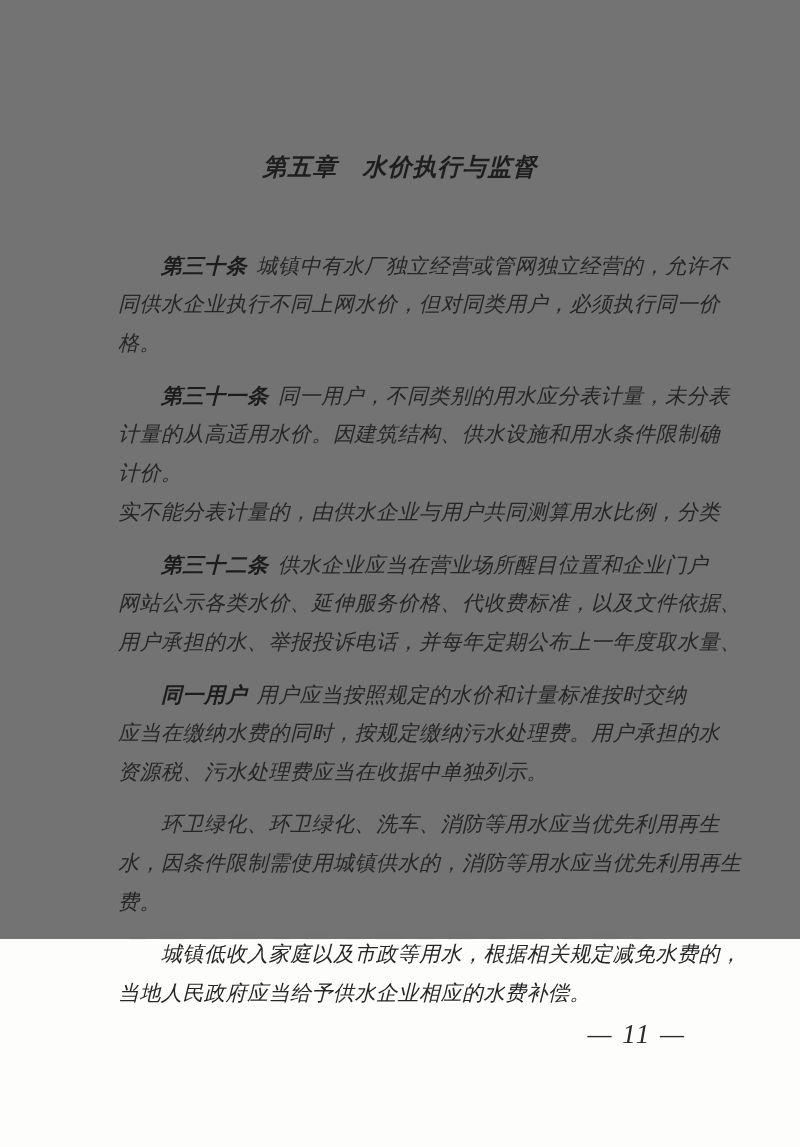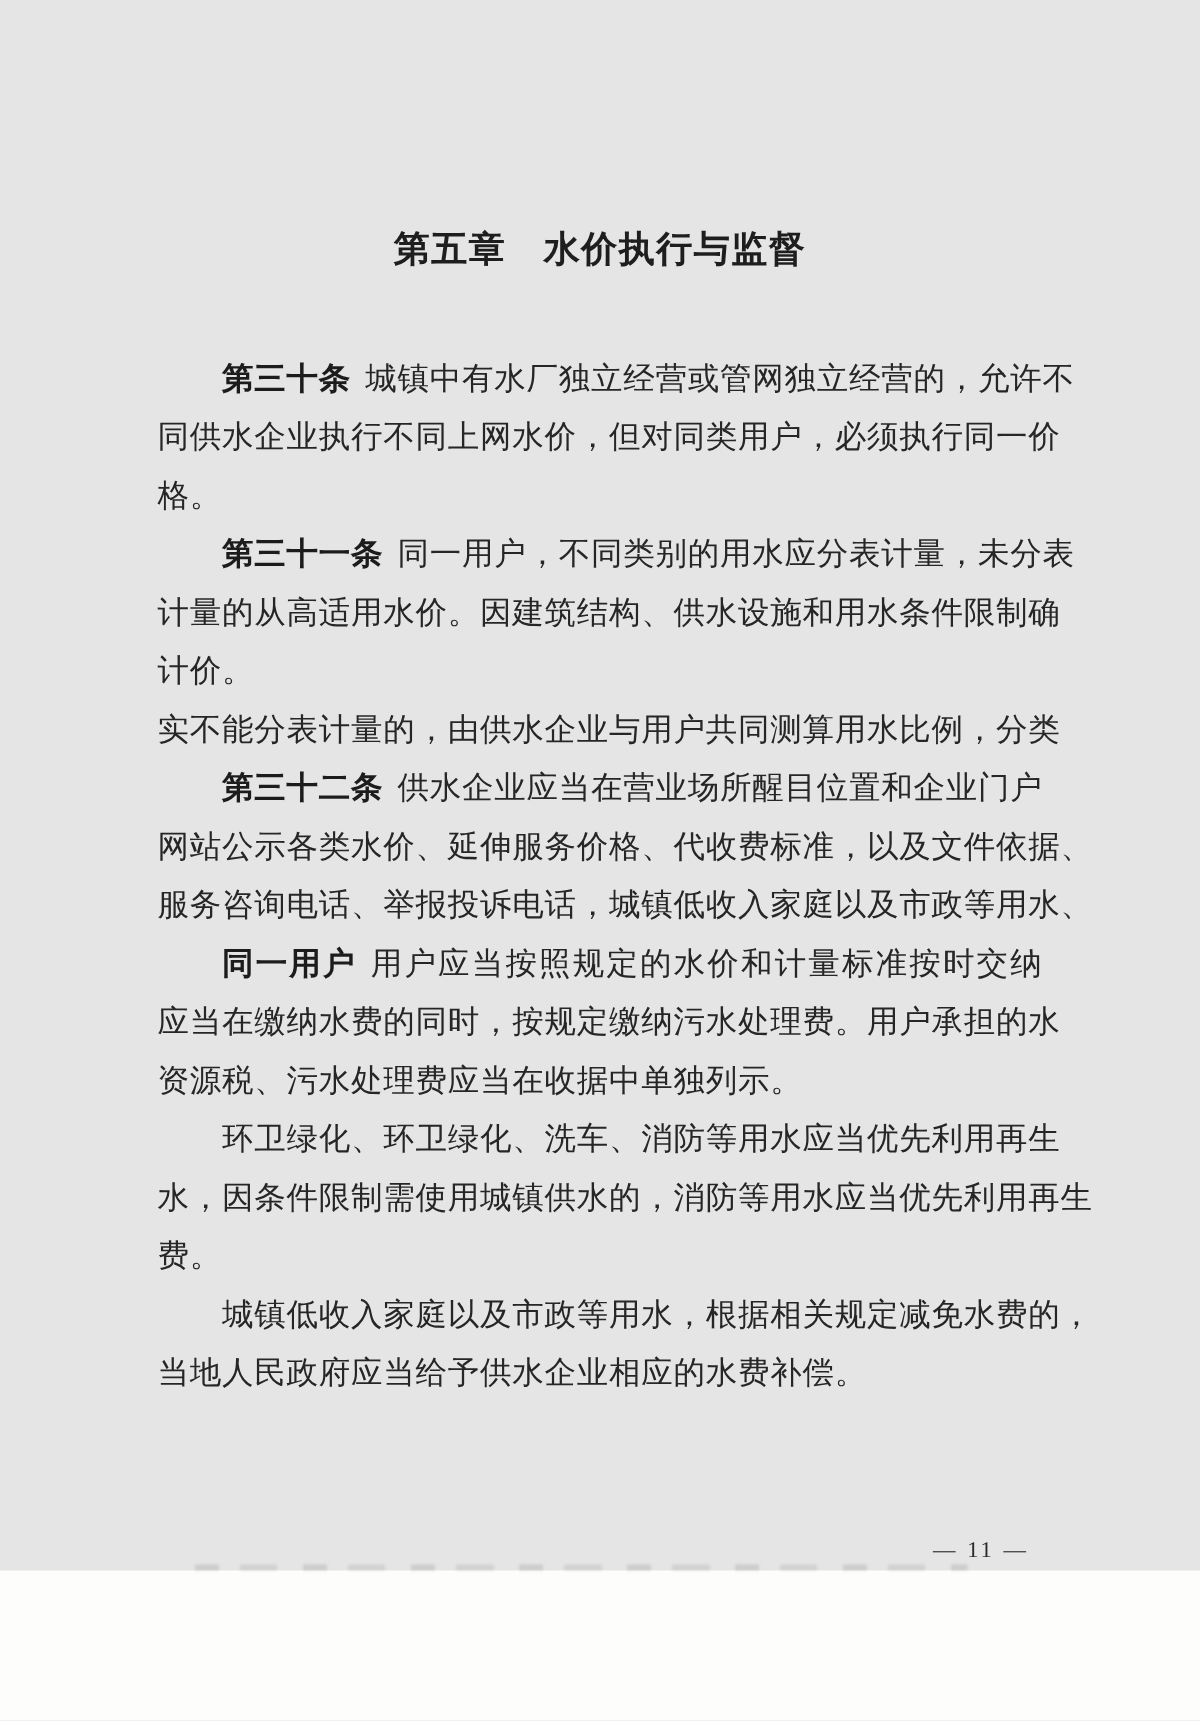--- a/index.html
+++ b/index.html
@@ -4,41 +4,42 @@
 <style>
   html,body{margin:0;padding:0;}
   body{
     width:800px;height:1147px;
     background:#fdfdfc;
     font-family:"Liberation Serif","DejaVu Serif",serif;
     overflow:hidden;
   }
   .page{
     position:relative;
-    width:800px;height:1047px;
-    background:#e5e5e5;
+    width:800px;height:939px;
+    background:#737373;
+    font-style:italic;
   }
   .chapter-title{
     position:absolute;
     top:150px;left:0;right:0;
     text-align:center;
     font-family:"Liberation Sans","DejaVu Sans",sans-serif;
     font-weight:bold;
     font-size:24px;
     line-height:34px;
     color:#1e1e1e;
     letter-spacing:1px;
   }
   .doc-body{
     position:absolute;
     top:233px;
     left:105px;
     width:590px;
   }
-  .paragraph{margin:0;padding:0;}
+  .paragraph{margin:13px;padding:0;}
   .line{
     height:39px;
     line-height:39px;
     font-size:21px;
     color:#262626;
     letter-spacing:0.5px;
     text-align:justify;
     text-align-last:justify;
     white-space:nowrap;
   }
@@ -47,21 +48,21 @@
   .art-label{
     font-family:"Liberation Sans","DejaVu Sans",sans-serif;
     font-weight:bold;
     color:#1c1c1c;
     margin-right:0.45em;
   }
   .page-number{
     position:absolute;
     top:1021px;
     right:114px;
-    font-size:15px;
+    font-size:27px;
     line-height:26px;
     color:#2a2a2a;
     font-family:"Liberation Serif","DejaVu Serif",serif;
     letter-spacing:2px;
   }
   .scan-artifact{
     position:absolute;
     bottom:0;
     left:130px;
     width:515px;
@@ -90,21 +91,21 @@
       </div>
       <div class="paragraph">
         <div class="line first"><b class="art-label">第三十一条</b><span>同一用户，不同类别的用水应分表计量，未分表</span></div>
         <div class="line"><span>计量的从高适用水价。因建筑结构、供水设施和用水条件限制确</span></div>
         <div class="line last"><span>计价。</span></div>
         <div class="line"><span>实不能分表计量的，由供水企业与用户共同测算用水比例，分类</span></div>
       </div>
       <div class="paragraph">
         <div class="line first"><b class="art-label">第三十二条</b><span>供水企业应当在营业场所醒目位置和企业门户</span></div>
         <div class="line"><span>网站公示各类水价、延伸服务价格、代收费标准，以及文件依据、</span></div>
-        <div class="line"><span>服务咨询电话、举报投诉电话，城镇低收入家庭以及市政等用水、</span></div>
+        <div class="line"><span>用户承担的水、举报投诉电话，并每年定期公布上一年度取水量、</span></div>
       </div>
       <div class="paragraph">
         <div class="line first"><b class="art-label">同一用户</b><span>用户应当按照规定的水价和计量标准按时交纳</span></div>
         <div class="line"><span>应当在缴纳水费的同时，按规定缴纳污水处理费。用户承担的水</span></div>
         <div class="line last"><span>资源税、污水处理费应当在收据中单独列示。</span></div>
       </div>
       <div class="paragraph">
         <div class="line first"><span>环卫绿化、环卫绿化、洗车、消防等用水应当优先利用再生</span></div>
         <div class="line"><span>水，因条件限制需使用城镇供水的，消防等用水应当优先利用再生</span></div>
         <div class="line last"><span>费。</span></div>

